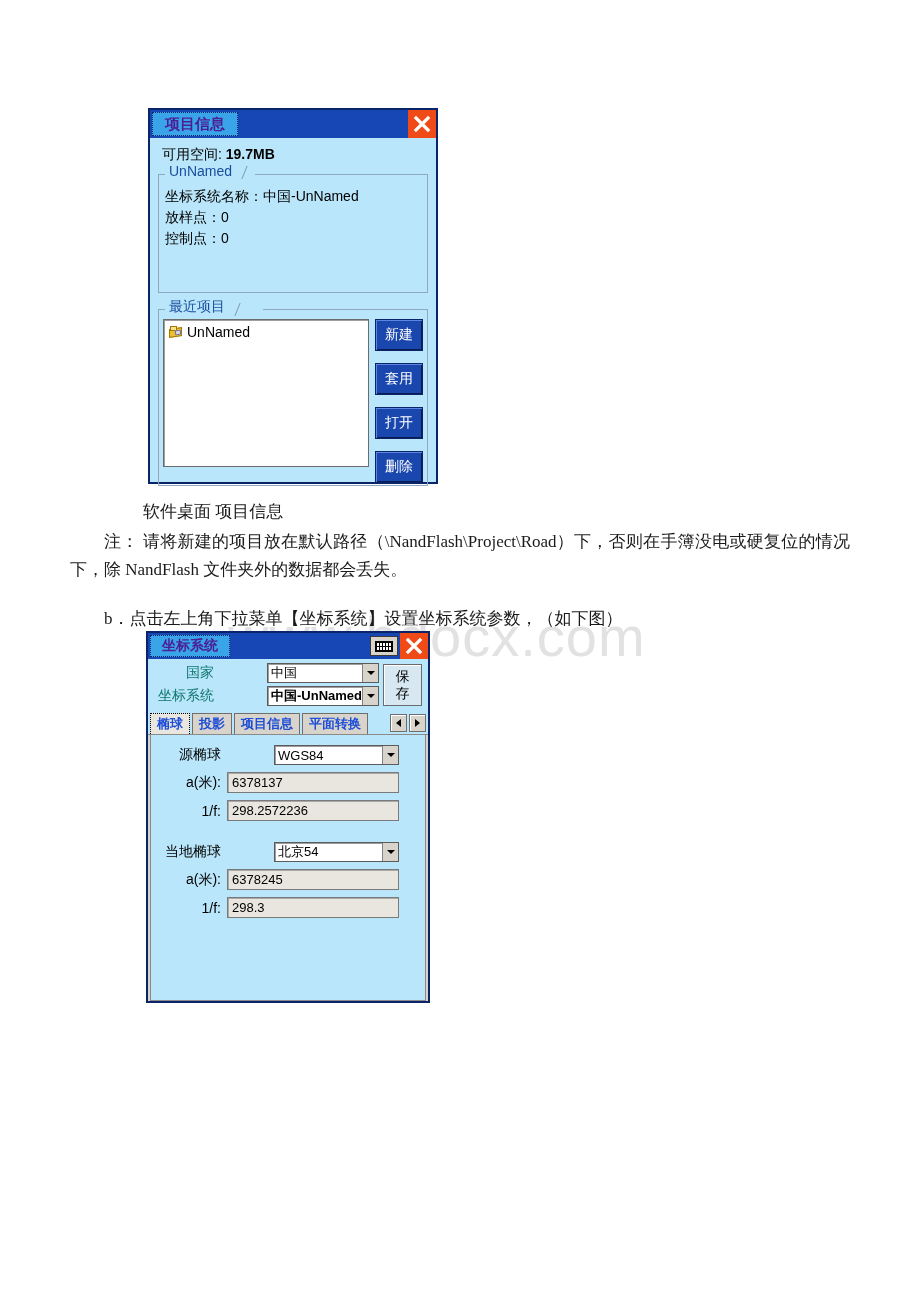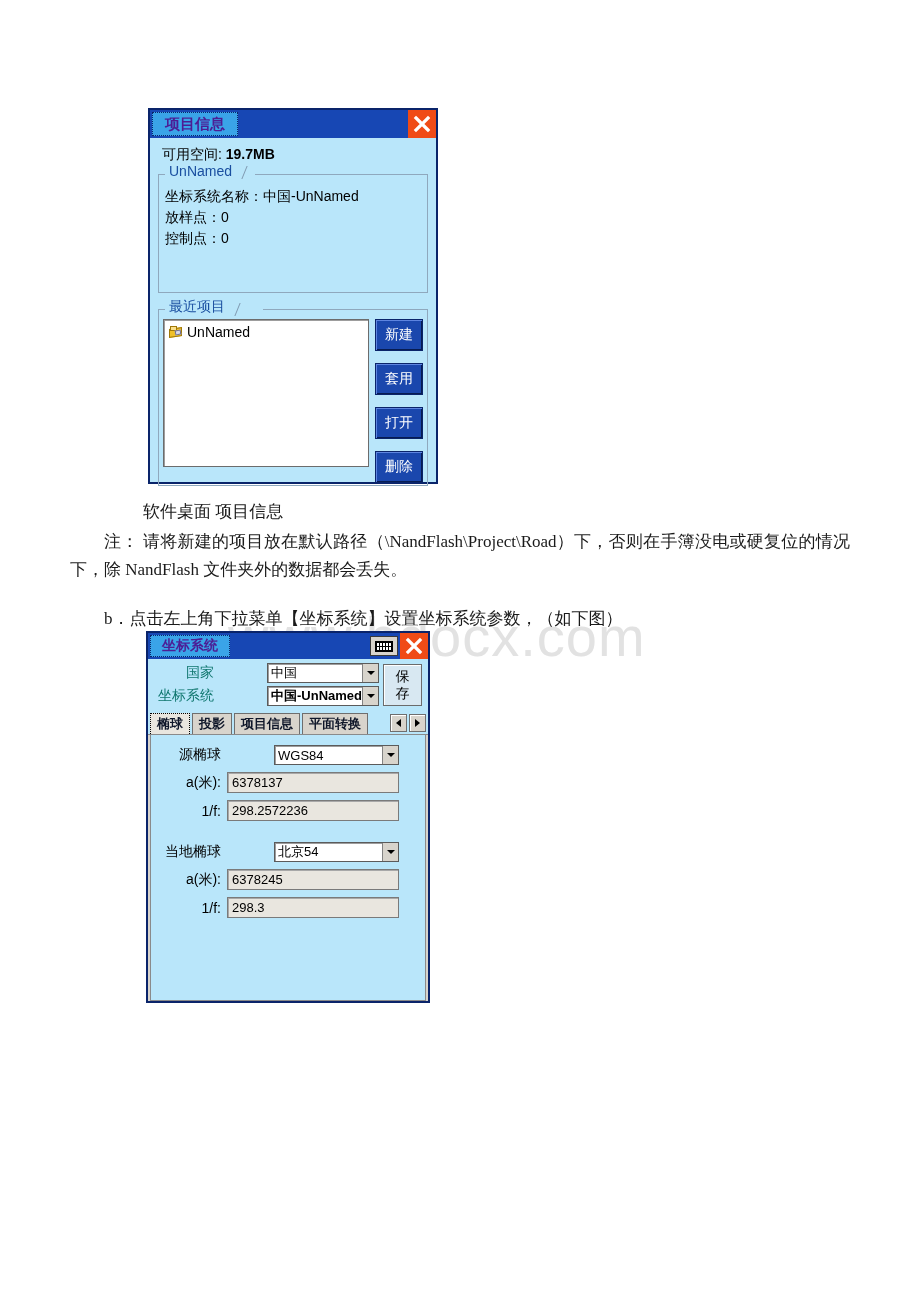--- a/index.html
+++ b/index.html
@@ -255,21 +255,21 @@
     display:flex;align-items:flex-end;
     padding:0 2px;
     height:24px;
     box-sizing:border-box;
     border-bottom:1px solid #8a8a8a;
   }
   .tab{
     background:#d8d4cc;
     border:1px solid #6e6e6e;
     border-bottom:none;
-    font-size:13px;color:#0f172a;
+    font-size:13px;color:#1d4ed8;
     padding:2px 6px 3px 6px;
     margin-right:2px;
     height:21px;
     box-sizing:border-box;
     display:flex;align-items:center;
     cursor:pointer;
     white-space:nowrap;
     font-weight:bold;
   }
   .tab.active{

